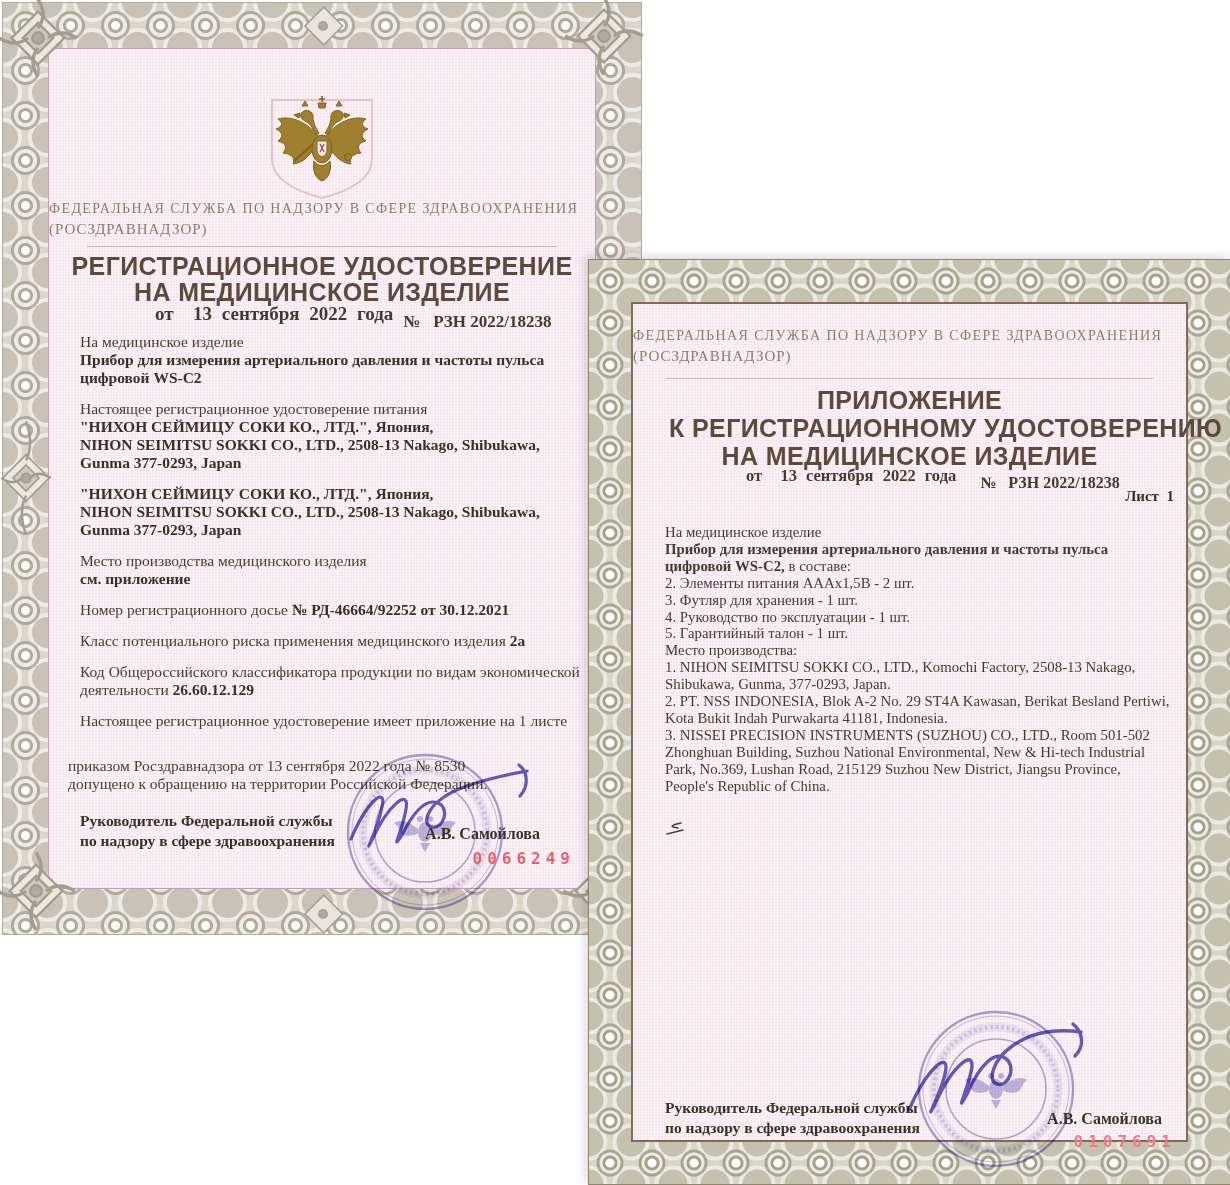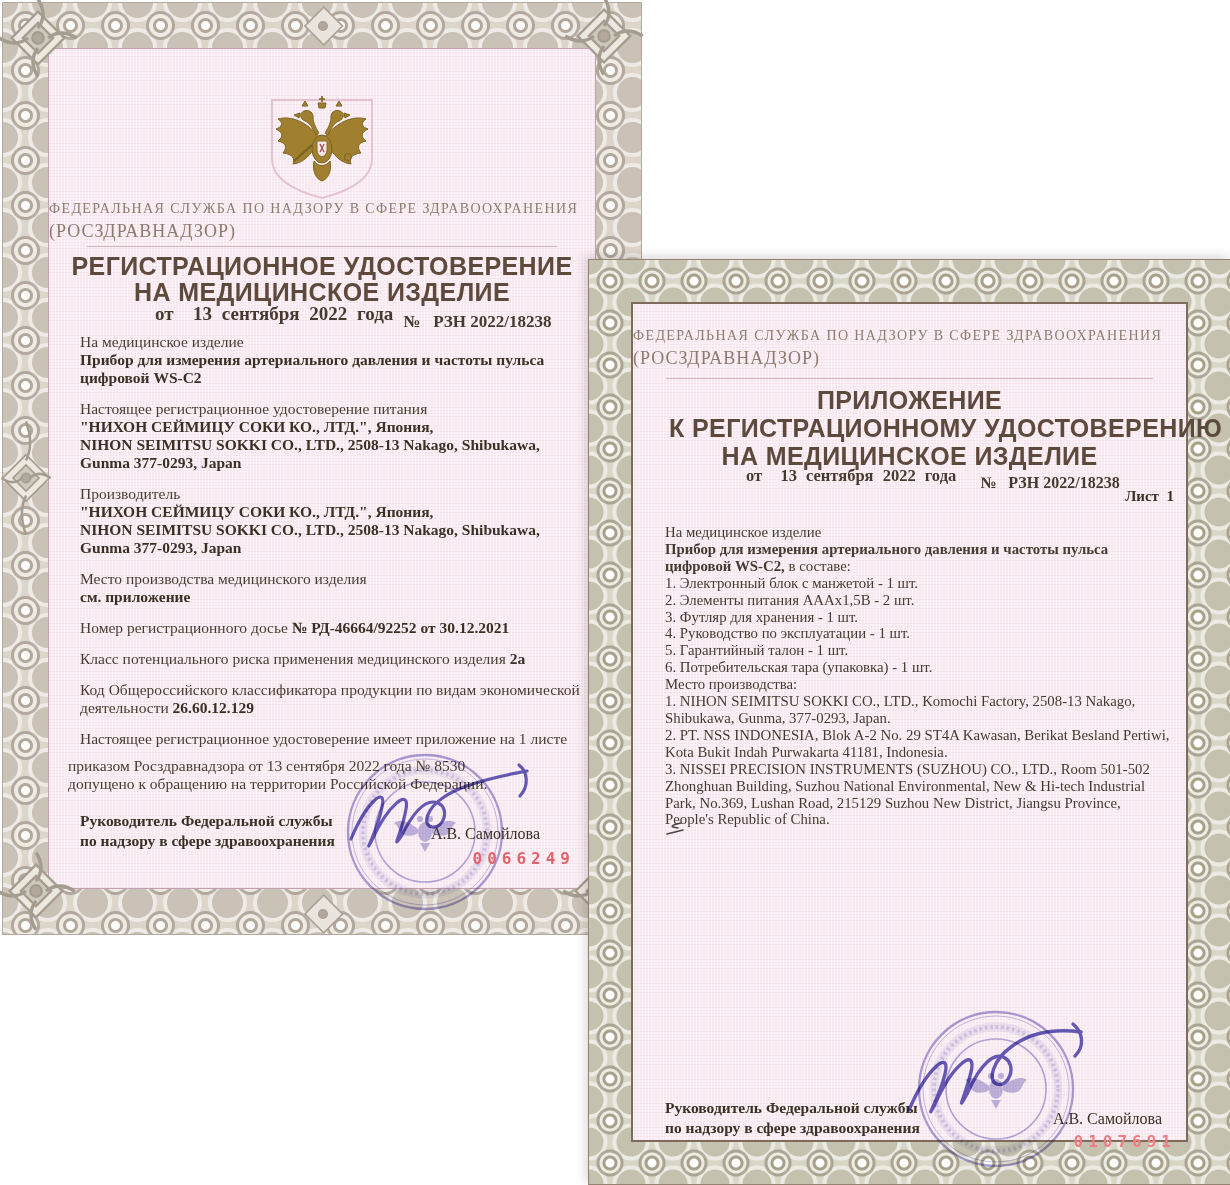--- a/index.html
+++ b/index.html
@@ -33,34 +33,34 @@
     position:absolute;
     background-color:#f9ecf2;
     background-image:
       repeating-linear-gradient(90deg, rgba(255,255,255,.45) 0 1px, rgba(0,0,0,0) 1px 3px),
       repeating-linear-gradient(0deg, rgba(236,205,220,.32) 0 1px, rgba(0,0,0,0) 1px 3px);
   }
   .paper-left{inset:45px;border:1px solid #c49fb0;}
   .paper-right{inset:42px;border:2px solid #7e6b5c;}
   .abs{position:absolute;}
   .agency{left:0;right:0;text-align:left;font-size:14px;letter-spacing:1.4px;color:#8d7b70;white-space:nowrap;}
-  .agency2{font-size:18px;letter-spacing:1px;}
+  .agency2{font-size:15px;letter-spacing:1px;}
   .sep{border-top:1px solid rgba(172,138,142,.55);}
   .cert-title{left:0;right:0;text-align:center;font-family:"Liberation Sans",sans-serif;font-weight:bold;font-size:25px;color:#5e4a3c;letter-spacing:.4px;white-space:nowrap;}
   .daterow{left:0;right:12px;display:flex;align-items:flex-start;color:#463a30;}
   .daterow .date{font-weight:bold;font-size:19px;word-spacing:5px;white-space:pre;}
   .daterow .num{font-weight:bold;font-size:17px;white-space:pre;margin-top:9px;}
   .bodyblock{font-size:15.5px;line-height:18px;color:#483d33;}
   .bodyblock p{margin:0 0 13px 0;}
   .bodyblock b,.bold{font-weight:bold;color:#3a3026;}
   .blk{display:block;}
   .rightbody{font-size:14.8px;line-height:16.9px;color:#443a31;}
   .rightbody div{margin:0;}
   .signer{font-weight:bold;font-size:15.5px;line-height:19.5px;color:#3a3026;}
-  .name{font-weight:normal;font-size:16px;color:#3a3026;white-space:nowrap;text-align:center;}
+  .name{font-weight:bold;font-size:16px;color:#3a3026;white-space:nowrap;text-align:center;}
   .serial{font-family:"DejaVu Sans Mono",monospace;font-weight:bold;font-size:16px;letter-spacing:5px;color:#e2636b;white-space:nowrap;}
   .serial-light{color:#ee7c84;}
   .sheet{font-weight:bold;font-size:15px;color:#3a3026;white-space:pre;}
   .stamp,.sig{mix-blend-mode:multiply;}
   .ornament{position:absolute;z-index:2;}
 </style>
 </head>
 <body>
 
 <section class="cert cert-left">
@@ -175,21 +175,20 @@
         <span class="blk">На медицинское изделие</span>
         <b class="blk">Прибор для измерения артериального давления и частоты пульса цифровой WS-C2</b>
       </p>
       <p>
         <span class="blk">Настоящее регистрационное удостоверение питания</span>
         <b class="blk">"НИХОН СЕЙМИЦУ СОКИ КО., ЛТД.", Япония,</b>
         <b class="blk">NIHON SEIMITSU SOKKI CO., LTD., 2508-13 Nakago, Shibukawa,</b>
         <b class="blk">Gunma 377-0293, Japan</b>
       </p>
       <p>
-        <span class="blk">Производитель</span>
         <b class="blk">"НИХОН СЕЙМИЦУ СОКИ КО., ЛТД.", Япония,</b>
         <b class="blk">NIHON SEIMITSU SOKKI CO., LTD., 2508-13 Nakago, Shibukawa,</b>
         <b class="blk">Gunma 377-0293, Japan</b>
       </p>
       <p>
         <span class="blk">Место производства медицинского изделия</span>
         <b class="blk">см. приложение</b>
       </p>
       <p><span>Номер регистрационного досье</span> <b>№ РД-46664/92252 от 30.12.2021</b></p>
       <p><span>Класс потенциального риска применения медицинского изделия</span> <b>2а</b></p>
@@ -254,26 +253,24 @@
     <div class="abs daterow" style="top:162px;">
       <span class="date" style="margin-left:113px;font-size:16.5px;">от  13 сентября 2022 года</span>
       <span class="num" style="margin-left:24px;font-size:16px;margin-top:8px;">№   РЗН 2022/18238</span>
     </div>
 
     <div class="abs sheet" style="right:12px;top:184px;">Лист  1</div>
 
     <div class="abs rightbody" style="left:32px;top:220px;width:505px;">
       <div>На медицинское изделие</div>
       <div><b>Прибор для измерения артериального давления и частоты пульса цифровой WS-C2,</b> <span>в составе:</span></div>
-      <div>1. Электронный блок с манжетой - 1 шт.</div>
       <div>2. Элементы питания АААх1,5В - 2 шт.</div>
       <div>3. Футляр для хранения - 1 шт.</div>
       <div>4. Руководство по эксплуатации - 1 шт.</div>
       <div>5. Гарантийный талон - 1 шт.</div>
-      <div>6. Потребительская тара (упаковка) - 1 шт.</div>
       <div>Место производства:</div>
       <div>1. NIHON SEIMITSU SOKKI CO., LTD., Komochi Factory, 2508-13 Nakago, Shibukawa, Gunma, 377-0293, Japan.</div>
       <div>2. PT. NSS INDONESIA, Blok A-2 No. 29 ST4A Kawasan, Berikat Besland Pertiwi, Kota Bukit Indah Purwakarta 41181, Indonesia.</div>
       <div>3. NISSEI PRECISION INSTRUMENTS (SUZHOU) CO., LTD., Room 501-502 Zhonghuan Building, Suzhou National Environmental, New &amp; Hi-tech Industrial Park, No.369, Lushan Road, 215129 Suzhou New District, Jiangsu Province, People's Republic of China.</div>
     </div>
 
     <div class="abs" style="left:30px;top:516px;">
       <svg width="24" height="18" viewBox="0 0 24 18">
         <path d="M18,3 C8,5 6,7 15,8 M4,14 L20,10" fill="none" stroke="#4a463f" stroke-width="1.6" stroke-linecap="round"></path>
       </svg>

